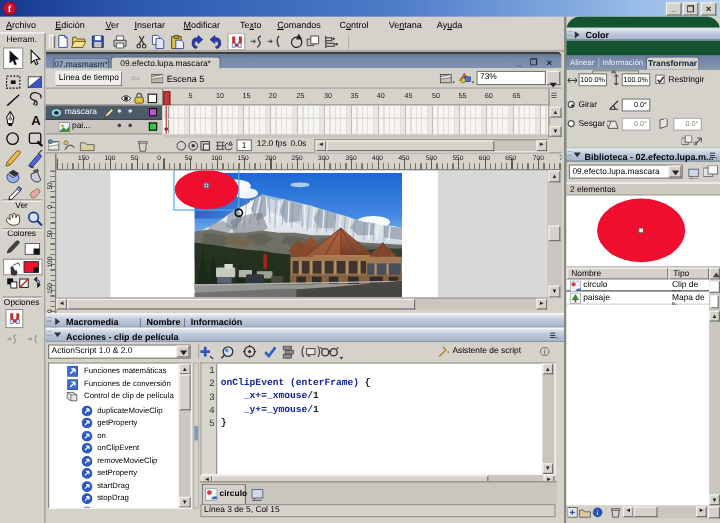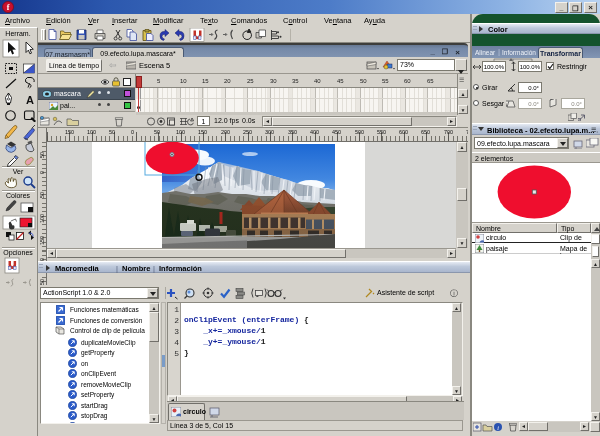--- a/index.html
+++ b/index.html
@@ -484,20 +484,26 @@
 
 <div class="abs phead" id="propshead" style="left:38px;top:261px;width:432px;height:12px;">
   <div class="dots"></div>
   <span class="tri-r" style="margin:3px 0 0 8px;"></span>
   <span style="position:absolute;left:17px;top:2px;">Macromedia</span>
   <span style="position:absolute;left:78px;top:2px;color:#55607a;font-weight:normal;">|</span>
   <span style="position:absolute;left:84px;top:2px;">Nombre</span>
   <span style="position:absolute;left:115px;top:2px;color:#55607a;font-weight:normal;">|</span>
   <span style="position:absolute;left:121px;top:2px;">Información</span>
 </div>
+<div class="abs phead" id="acthead" style="left:38px;top:273px;width:432px;height:12px;">
+  <div class="dots"></div>
+  <span class="tri-d" style="margin:3px 0 0 7px;"></span>
+  <span style="position:absolute;left:17px;top:2px;">Acciones - clip de película</span>
+  <span style="position:absolute;right:5px;top:2px;font-weight:normal;font-size:6px;">☰,</span>
+</div>
 <div class="abs" id="actions" style="left:38px;top:285px;width:432px;height:151px;background:#d5d2cb;">
 
   <div class="abs field" style="left:2px;top:2px;width:119px;height:12px;">
     <span style="position:absolute;left:2px;top:1px;font-size:7px;">ActionScript 1.0 &amp; 2.0</span>
     <div class="abs bout" style="right:0;top:0;width:11px;height:10px;background:#d5d2cb;"><span class="tri-d" style="margin:3px 0 0 2px;border-top-color:#222;"></span></div>
   </div>
   <svg class="abs" style="left:127px;top:1px" width="160" height="15" id="acticons">
     <rect x="0" y="1" width="1" height="12" fill="#aaa79e"></rect>
     <path d="M6 3 v8 M2 7 h8" stroke="#2a52c0" stroke-width="2.2"></path>
         <path d="M10 11 l2.5 2" stroke="#222" stroke-width="1"></path>

